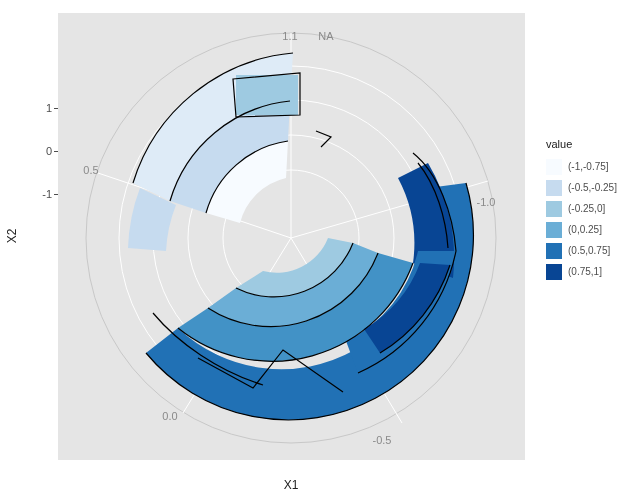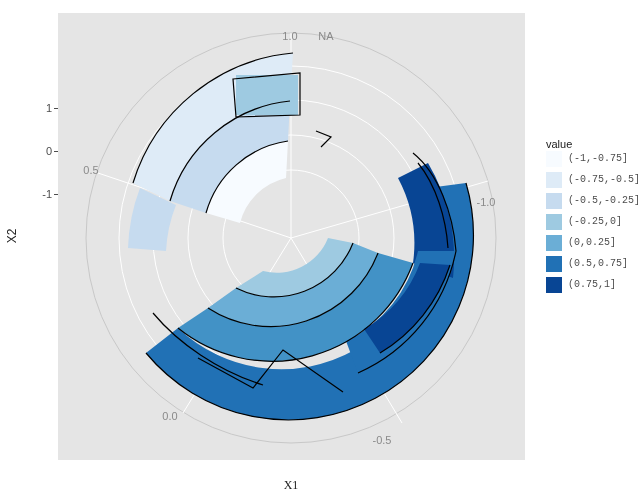--- a/index.html
+++ b/index.html
@@ -56,56 +56,54 @@
     color: #222;
     font-size: 12px;
   }
   .xlab {
     position: absolute;
     left: 291px;
     top: 478px;
     transform: translateX(-50%);
     color: #222;
     font-size: 12px;
-    font-family: Liberation Serif, serif;
   }
   .ring-lbl {
     position: absolute;
     color: #8a8a8a;
     font-size: 11px;
     transform: translateX(-50%);
   }
   .legend {
     position: absolute;
     left: 546px;
     top: 138px;
     width: 88px;
   }
   .legend-title {
     font-size: 11px;
     color: #1a1a1a;
-    margin-bottom: 0;
+    margin-bottom: 8px;
   }
   .legend-item {
     display: flex;
     align-items: center;
     height: 17px;
     margin-bottom: 4px;
   }
   .legend-sw {
     width: 16px;
     height: 16px;
     margin-right: 6px;
     flex-shrink: 0;
   }
   .legend-lab {
     font-size: 10px;
     color: #4d4d4d;
     white-space: nowrap;
-    font-family: Liberation Mono, monospace;
   }
 </style>
 </head>
 <body>
 
 <div class="stage">
 
   <div class="panel">
     <svg width="467" height="447" viewBox="0 0 467 447">
       <defs>
@@ -203,38 +201,34 @@
     </svg>
   </div>
 
   <div class="ytick" style="top:108px"><span>1</span><span class="tick"></span></div>
   <div class="ytick" style="top:151px"><span>0</span><span class="tick"></span></div>
   <div class="ytick" style="top:194px"><span>-1</span><span class="tick"></span></div>
 
   <div class="ylab">X2</div>
   <div class="xlab">X1</div>
 
-  <div class="ring-lbl" style="left:290px;top:30px">1.0</div>
+  <div class="ring-lbl" style="left:290px;top:30px">1.1</div>
   <div class="ring-lbl" style="left:326px;top:30px">NA</div>
   <div class="ring-lbl" style="left:91px;top:164px">0.5</div>
   <div class="ring-lbl" style="left:486px;top:196px">-1.0</div>
   <div class="ring-lbl" style="left:170px;top:410px">0.0</div>
   <div class="ring-lbl" style="left:382px;top:434px">-0.5</div>
 
   <div class="legend">
     <div class="legend-title">value</div>
     <div class="legend-item">
         <div class="legend-sw" style="background:#f7fbff"></div>
         <span class="legend-lab">(-1,-0.75]</span>
       </div>
     <div class="legend-item">
-        <div class="legend-sw" style="background:#deebf7"></div>
-        <span class="legend-lab">(-0.75,-0.5]</span>
-      </div>
-    <div class="legend-item">
         <div class="legend-sw" style="background:#c6dbef"></div>
         <span class="legend-lab">(-0.5,-0.25]</span>
       </div>
     <div class="legend-item">
         <div class="legend-sw" style="background:#9ecae1"></div>
         <span class="legend-lab">(-0.25,0]</span>
       </div>
     <div class="legend-item">
         <div class="legend-sw" style="background:#6baed6"></div>
         <span class="legend-lab">(0,0.25]</span>

